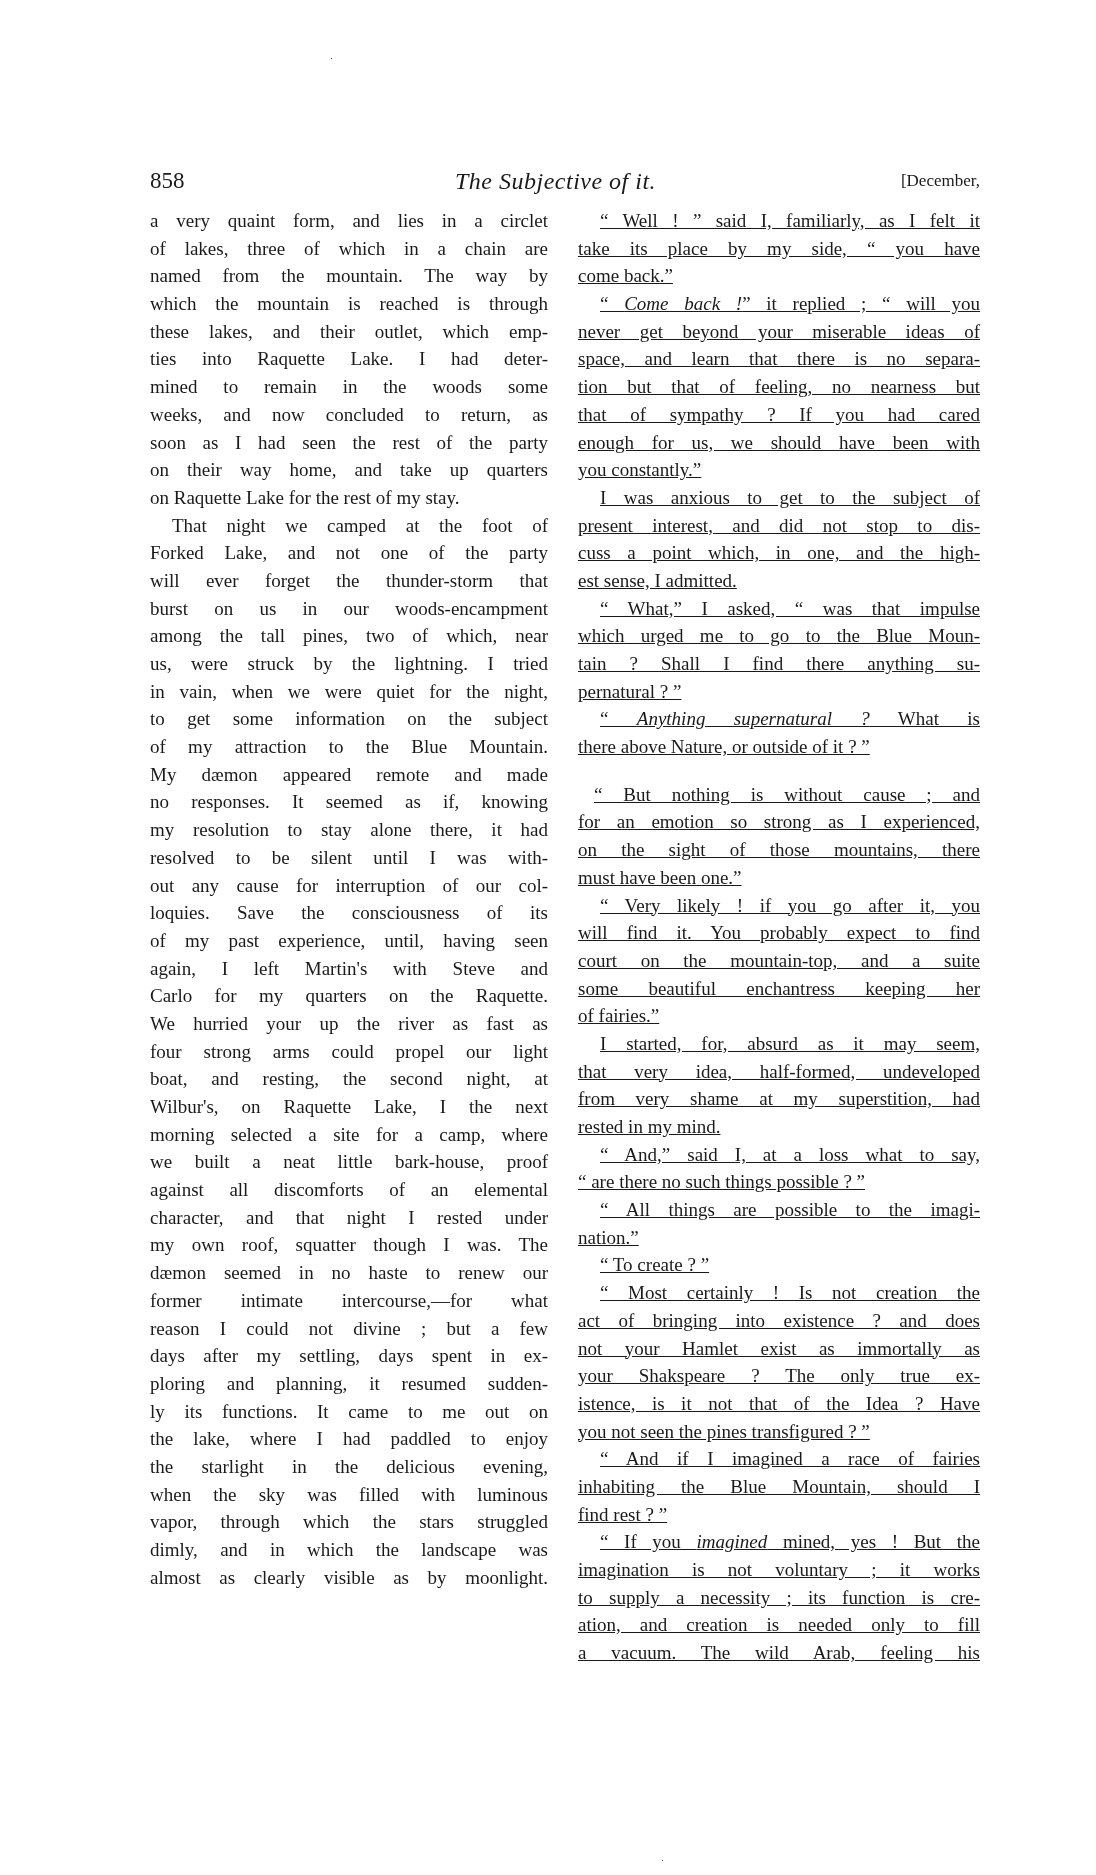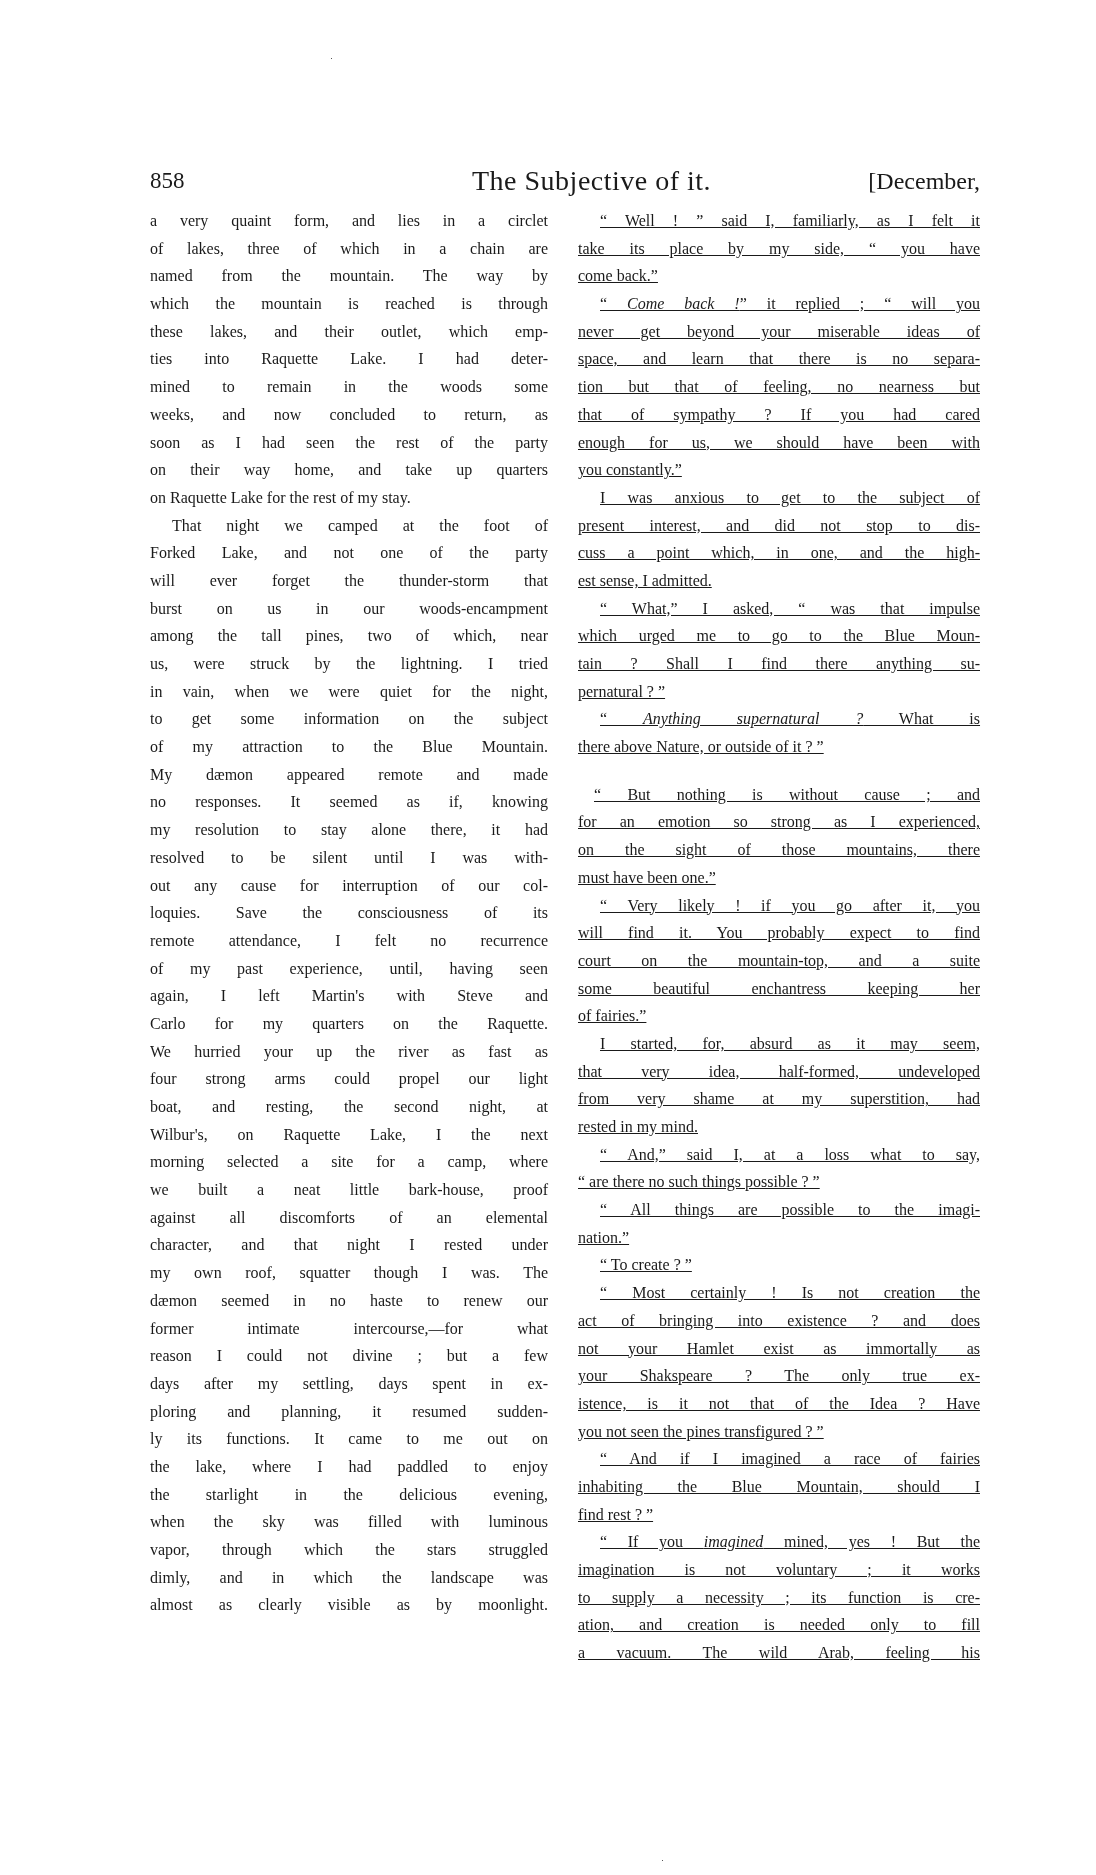--- a/index.html
+++ b/index.html
@@ -30,35 +30,36 @@
     font-size: 23px;
     line-height: 30px;
   }
   .page-number {
     position: absolute;
     left: 0;
     top: 0;
   }
   .running-title {
     position: absolute;
-    left: 322px;
+    left: 305px;
     top: 0;
-    font-size: 28px;
+    font-style: italic;
+    font-size: 24px;
     letter-spacing: 0.5px;
   }
   .running-month {
     position: absolute;
     right: 0;
     top: 0;
-    font-size: 24px;
+    font-size: 17px;
   }
   .column {
     position: absolute;
     top: 207px;
-    font-size: 16px;
+    font-size: 19px;
     line-height: 27.7px;
   }
   .col-left { left: 150px; width: 398px; }
   .col-right { left: 578px; width: 402px; text-decoration: underline; }
   .line {
     display: block;
     white-space: nowrap;
     text-align: justify;
     text-align-last: justify;
     height: 27.7px;
@@ -116,21 +117,20 @@
     <span class="line">us, were struck by the lightning.  I tried</span>
     <span class="line">in vain, when we were quiet for the night,</span>
     <span class="line">to get some information on the subject</span>
     <span class="line">of my attraction to the Blue Mountain.</span>
     <span class="line">My dæmon appeared remote and made</span>
     <span class="line">no responses.  It seemed as if, knowing</span>
     <span class="line">my resolution to stay alone there, it had</span>
     <span class="line">resolved to be silent until I was with-</span>
     <span class="line">out any cause for interruption of our col-</span>
     <span class="line">loquies.  Save the consciousness of its</span>
-    <span class="line">remote attendance, I felt no recurrence</span>
     <span class="line">of my past experience, until, having seen</span>
     <span class="line">again, I left Martin's with Steve and</span>
     <span class="line">Carlo for my quarters on the Raquette.</span>
     <span class="line">We hurried your up the river as fast as</span>
     <span class="line">four strong arms could propel our light</span>
     <span class="line">boat, and resting, the second night, at</span>
     <span class="line">Wilbur's, on Raquette Lake, I the next</span>
     <span class="line">morning selected a site for a camp, where</span>
     <span class="line">we built a neat little bark-house, proof</span>
     <span class="line">against all discomforts of an elemental</span>

